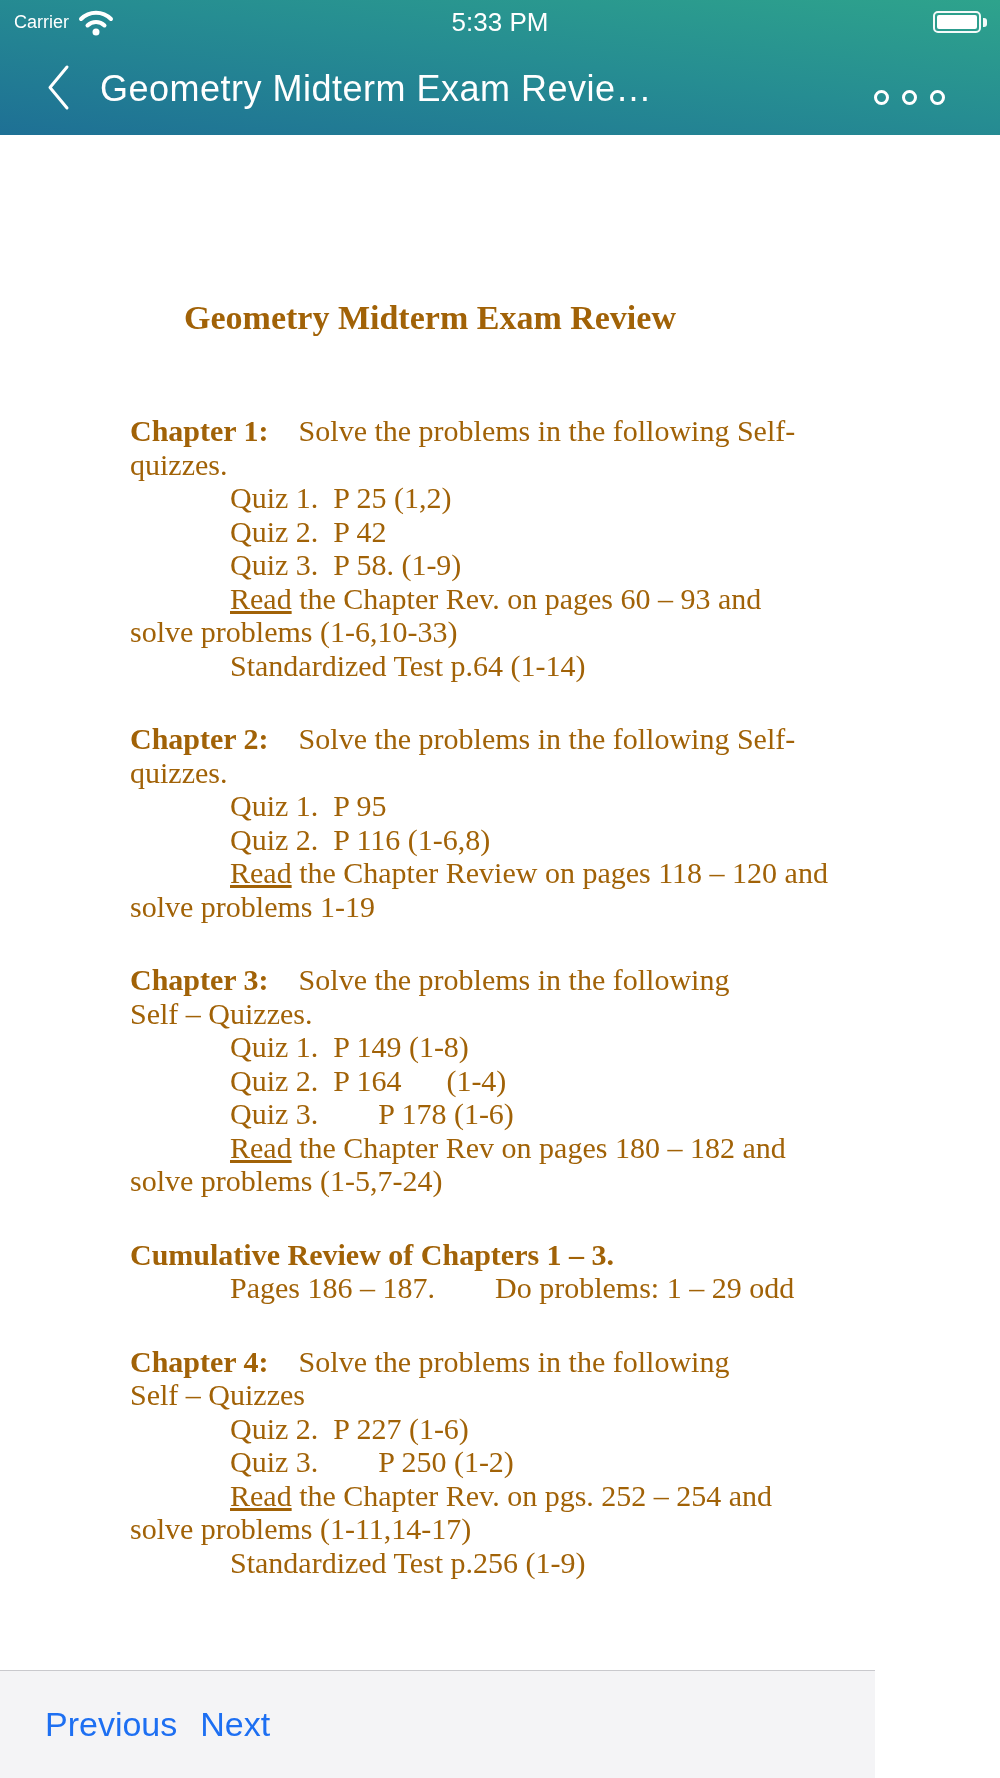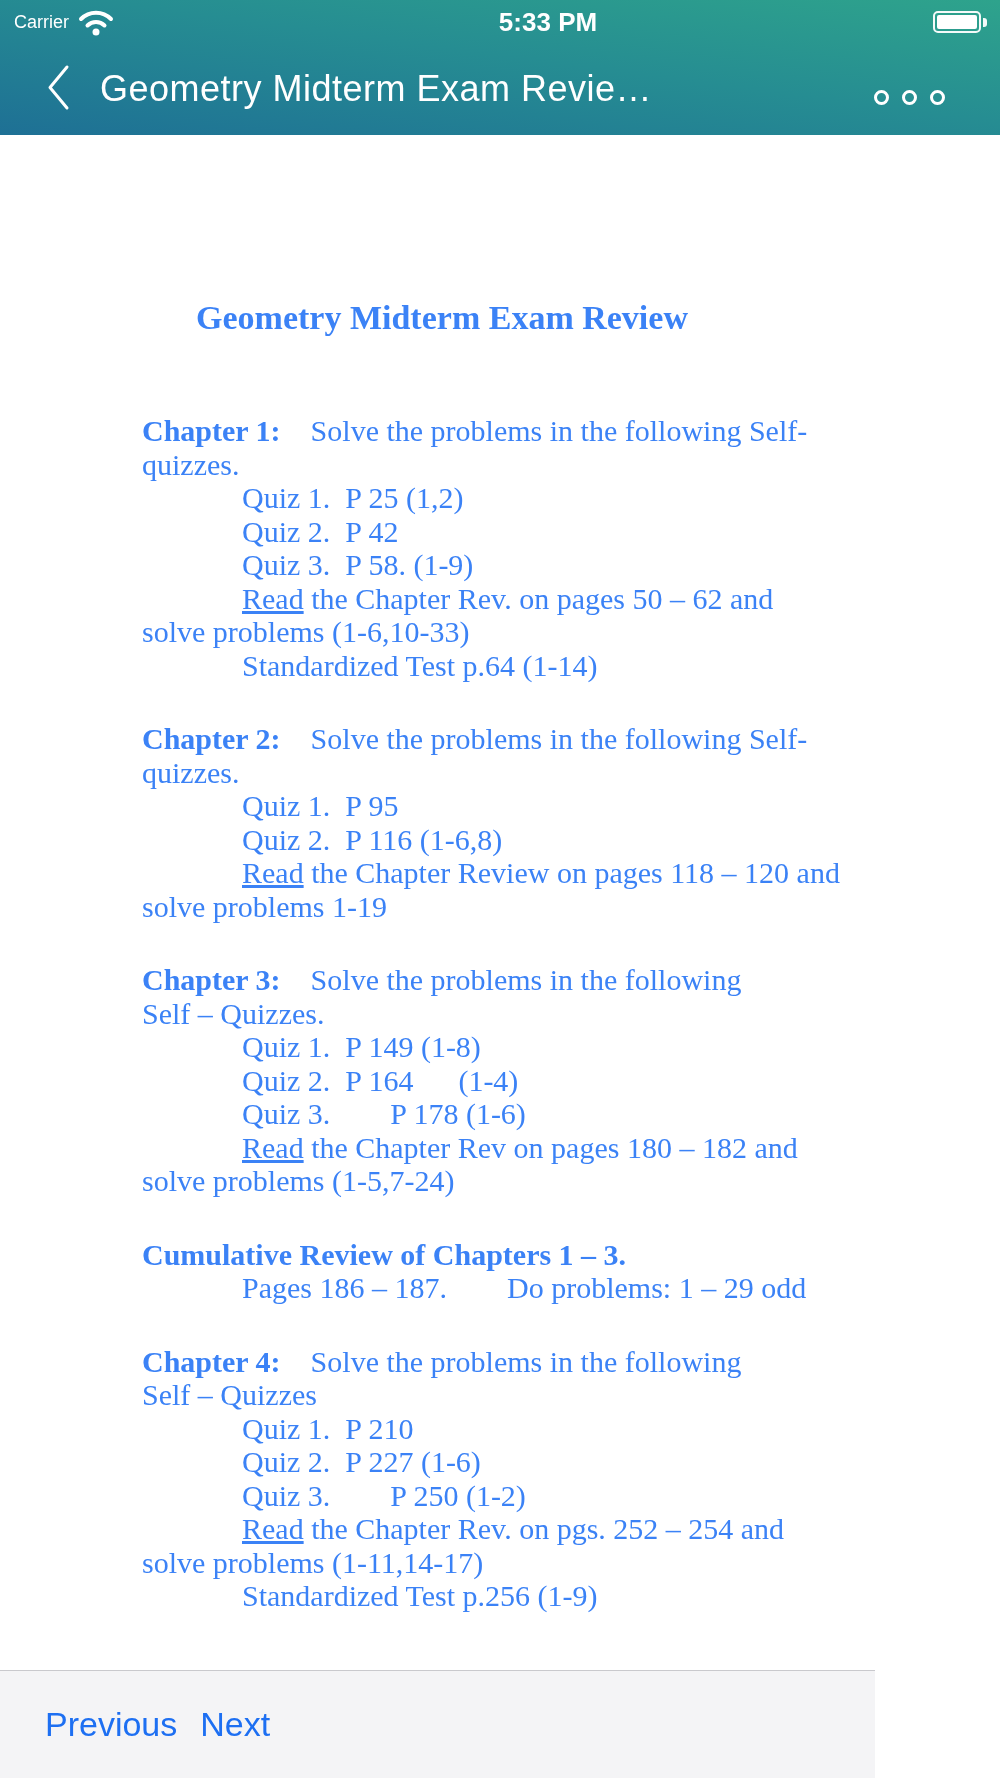--- a/index.html
+++ b/index.html
@@ -6,21 +6,21 @@
   .screen{position:relative;width:1000px;height:1778px;overflow:hidden;
           font-family:"Liberation Sans","DejaVu Sans",sans-serif;background:#fff;}
 
   
   .appbar{position:absolute;top:0;left:0;width:1000px;height:135px;
           background:linear-gradient(to bottom left,#2ea38c 0%,#268d92 45%,#1e7095 100%);}
   .statusbar{position:absolute;top:0;left:0;right:0;height:44px;color:#fff;}
   .sb-left{position:absolute;left:14px;top:0;height:44px;display:flex;align-items:center;gap:9px;}
   .carrier{font-size:18px;font-weight:400;}
   .time{position:absolute;left:50%;top:50%;transform:translate(-50%,-50%);
-        font-size:26px;font-weight:700;margin-left:48px;}
+        font-size:26px;font-weight:400;}
   .battery{position:absolute;right:13px;top:50%;transform:translateY(-50%);
            display:flex;align-items:center;}
   .bat-body{width:48px;height:22px;border:2px solid rgba(255,255,255,.95);border-radius:5px;
             padding:2px;box-sizing:border-box;}
   .bat-fill{width:100%;height:100%;background:#fff;border-radius:2px;}
   .bat-nub{width:4px;height:9px;background:rgba(255,255,255,.95);
            border-radius:0 3px 3px 0;margin-left:2px;}
 
   .navbar{position:absolute;top:44px;left:0;right:0;height:91px;}
   .back-btn{position:absolute;left:46px;top:20px;background:none;border:none;padding:0;cursor:pointer;}
@@ -28,21 +28,21 @@
              font-size:36px;font-weight:300;letter-spacing:.5px;white-space:nowrap;}
   .more-btn{position:absolute;right:55px;top:46px;background:none;border:none;padding:0;
             display:flex;gap:13px;cursor:pointer;}
   .dot{width:9px;height:9px;border:3px solid #fff;border-radius:50%;display:block;}
 
   
   .content{position:absolute;top:135px;left:0;width:1000px;height:1535px;
            overflow:hidden;background:#fff;}
   .doc{padding:163px 30px 0 130px;
        font-family:"Liberation Serif","DejaVu Serif",serif;
-       font-size:30px;line-height:33.5px;color:#3b82f6;margin-left:12px;}
+       font-size:30px;line-height:33.5px;color:#a16207;}
   .doc-title{font-family:inherit;font-size:34px;line-height:40px;font-weight:700;
              margin:0 0 76px 0;width:600px;text-align:center;}
   .block{margin:0 0 40px 0;}
   .line{white-space:pre-wrap;}
   .i1{padding-left:100px;}
   .b{font-weight:700;}
   .u{text-decoration:underline;}
   .tab{display:inline-block;width:30px;}
 
   
@@ -93,21 +93,21 @@
   <main class="content">
     <div class="doc">
       <h2 class="doc-title">Geometry Midterm Exam Review</h2>
 
       <section class="block">
         <div class="line"><span class="b">Chapter 1:</span><span class="tab"></span><span>Solve the problems in the following Self-</span></div>
         <div class="line">quizzes.</div>
         <div class="line i1">Quiz 1.  P 25 (1,2)</div>
         <div class="line i1">Quiz 2.  P 42</div>
         <div class="line i1">Quiz 3.  P 58. (1-9)</div>
-        <div class="line i1"><span class="u">Read</span><span> the Chapter Rev. on pages 50 – 62 and</span></div>
+        <div class="line i1"><span class="u">Read</span><span> the Chapter Rev. on pages 60 – 93 and</span></div>
         <div class="line">solve problems (1-6,10-33)</div>
         <div class="line i1">Standardized Test p.64 (1-14)</div>
       </section>
 
       <section class="block">
         <div class="line"><span class="b">Chapter 2:</span><span class="tab"></span><span>Solve the problems in the following Self-</span></div>
         <div class="line">quizzes.</div>
         <div class="line i1">Quiz 1.  P 95</div>
         <div class="line i1">Quiz 2.  P 116 (1-6,8)</div>
         <div class="line i1"><span class="u">Read</span><span> the Chapter Review on pages 118 – 120 and</span></div>
@@ -125,21 +125,20 @@
       </section>
 
       <section class="block">
         <div class="line b">Cumulative Review of Chapters 1 – 3.</div>
         <div class="line i1">Pages 186 – 187.        Do problems: 1 – 29 odd</div>
       </section>
 
       <section class="block">
         <div class="line"><span class="b">Chapter 4:</span><span class="tab"></span><span>Solve the problems in the following</span></div>
         <div class="line">Self – Quizzes</div>
-        <div class="line i1">Quiz 1.  P 210</div>
         <div class="line i1">Quiz 2.  P 227 (1-6)</div>
         <div class="line i1">Quiz 3.        P 250 (1-2)</div>
         <div class="line i1"><span class="u">Read</span><span> the Chapter Rev. on pgs. 252 – 254 and</span></div>
         <div class="line">solve problems (1-11,14-17)</div>
         <div class="line i1">Standardized Test p.256 (1-9)</div>
       </section>
     </div>
   </main>
 
   <footer class="toolbar">

